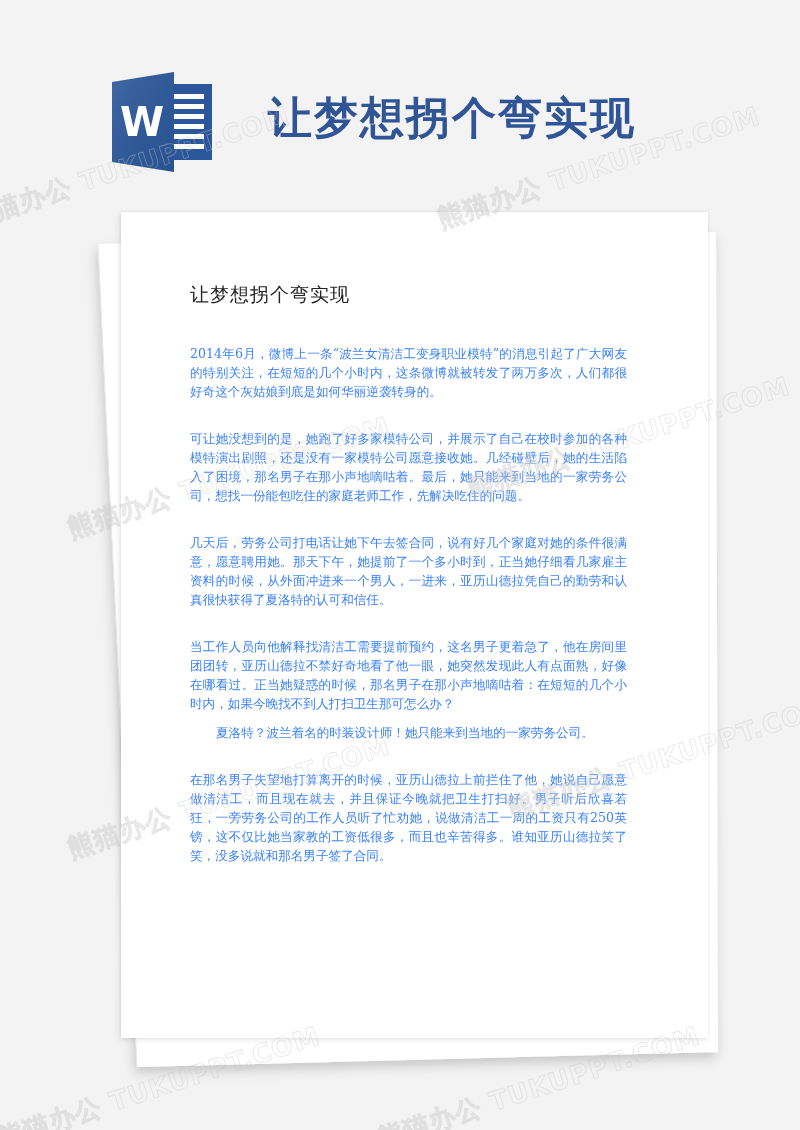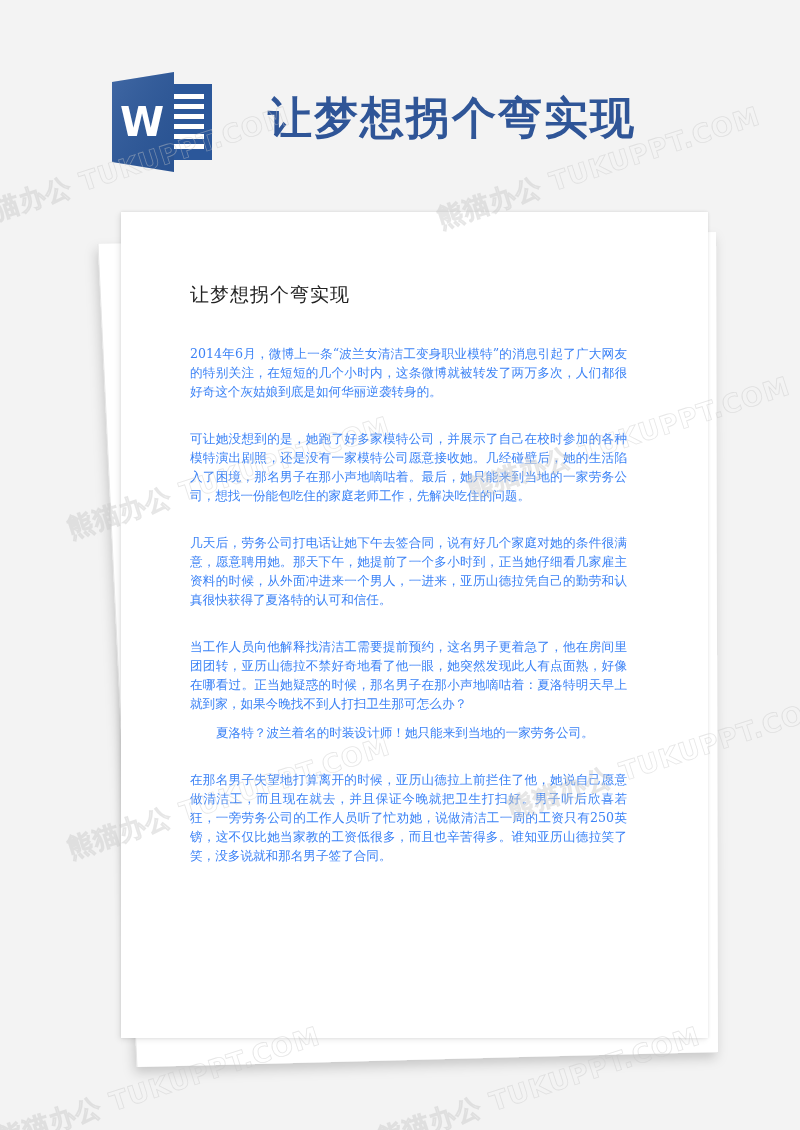--- a/index.html
+++ b/index.html
@@ -122,21 +122,21 @@
   <polygon points="98,244 716,232 718,1052 137,1067" fill="#ffffff" filter="url(#sh)"></polygon>
   <line x1="98" y1="244" x2="137" y2="1067" stroke="#e6e6e6" stroke-width="1"></line>
 </svg>
 
 <div class="main-page">
   <div class="doc-title">让梦想拐个弯实现</div>
   <div class="doc-body">
     <p class="para">2014年6月，微博上一条“波兰女清洁工变身职业模特”的消息引起了广大网友的特别关注，在短短的几个小时内，这条微博就被转发了两万多次，人们都很好奇这个灰姑娘到底是如何华丽逆袭转身的。</p>
     <p class="para">可让她没想到的是，她跑了好多家模特公司，并展示了自己在校时参加的各种模特演出剧照，还是没有一家模特公司愿意接收她。几经碰壁后，她的生活陷入了困境，那名男子在那小声地嘀咕着。最后，她只能来到当地的一家劳务公司，想找一份能包吃住的家庭老师工作，先解决吃住的问题。</p>
     <p class="para">几天后，劳务公司打电话让她下午去签合同，说有好几个家庭对她的条件很满意，愿意聘用她。那天下午，她提前了一个多小时到，正当她仔细看几家雇主资料的时候，从外面冲进来一个男人，一进来，亚历山德拉凭自己的勤劳和认真很快获得了夏洛特的认可和信任。</p>
-    <p class="para">当工作人员向他解释找清洁工需要提前预约，这名男子更着急了，他在房间里团团转，亚历山德拉不禁好奇地看了他一眼，她突然发现此人有点面熟，好像在哪看过。正当她疑惑的时候，那名男子在那小声地嘀咕着：夏洛特明天早上就到家，如果今晚找不到人打扫卫生那可怎么办？</p>
+    <p class="para">当工作人员向他解释找清洁工需要提前预约，这名男子更着急了，他在房间里团团转，亚历山德拉不禁好奇地看了他一眼，她突然发现此人有点面熟，好像在哪看过。正当她疑惑的时候，那名男子在那小声地嘀咕着：在短短的几个小时内，如果今晚找不到人打扫卫生那可怎么办？</p>
     <p class="para indent">夏洛特？波兰着名的时装设计师！她只能来到当地的一家劳务公司。</p>
     <p class="para">在那名男子失望地打算离开的时候，亚历山德拉上前拦住了他，她说自己愿意做清洁工，而且现在就去，并且保证今晚就把卫生打扫好。男子听后欣喜若狂，一旁劳务公司的工作人员听了忙劝她，说做清洁工一周的工资只有250英镑，这不仅比她当家教的工资低很多，而且也辛苦得多。谁知亚历山德拉笑了笑，没多说就和那名男子签了合同。</p>
   </div>
 </div>
 
 <div class="watermark" style="left:430px; top:150px;">熊猫办公 TUKUPPT.COM</div>
 <div class="watermark" style="left:-40px; top:150px;">熊猫办公 TUKUPPT.COM</div>
 <div class="watermark" style="left:460px; top:420px;">熊猫办公 TUKUPPT.COM</div>
 <div class="watermark" style="left:60px; top:460px;">熊猫办公 TUKUPPT.COM</div>
 <div class="watermark" style="left:500px; top:740px;">熊猫办公 TUKUPPT.COM</div>

